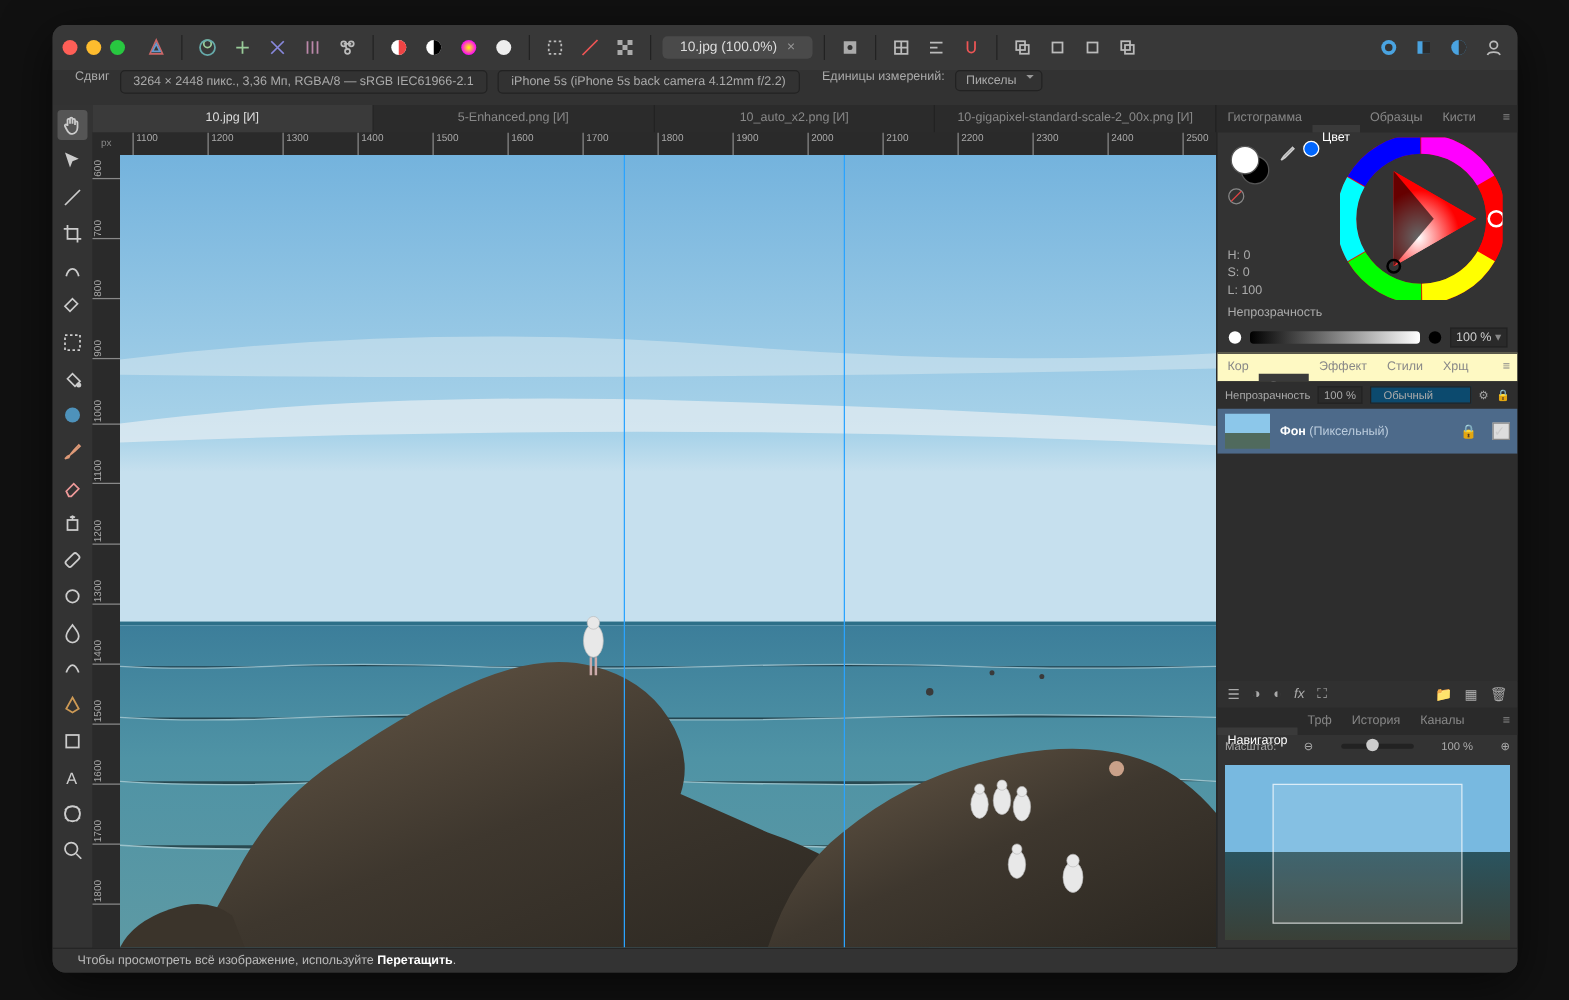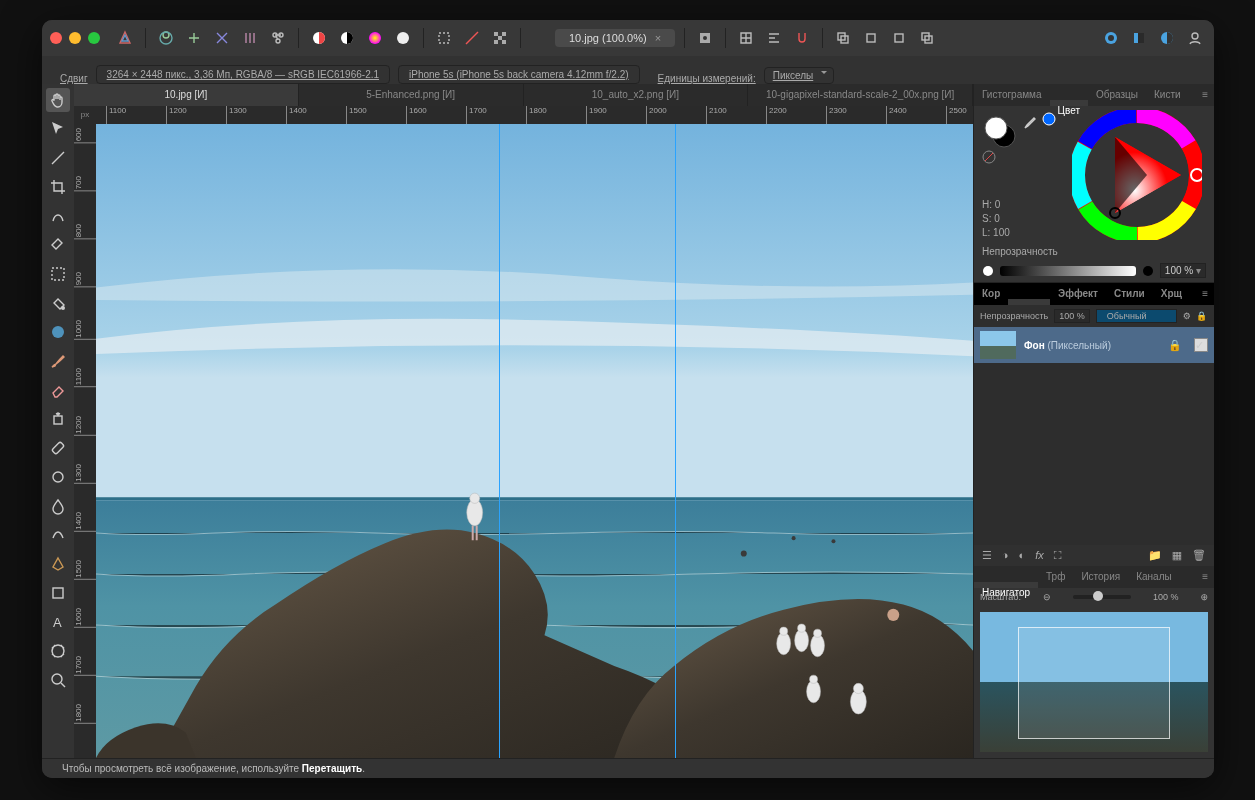--- a/index.html
+++ b/index.html
@@ -5,25 +5,25 @@
   html,body{margin:0;padding:0;background:#111;height:100%;font-family:-apple-system,Helvetica,Arial,sans-serif;font-size:11px;color:#ccc;}
   .window{position:absolute;left:42px;top:20px;width:1172px;height:758px;background:#333;border-radius:10px;overflow:hidden;box-shadow:0 10px 40px rgba(0,0,0,.6);}
   
   .titlebar{height:36px;background:#383838;display:flex;align-items:center;padding:0 8px;gap:6px;}
   .traffic{display:flex;gap:7px;margin-right:8px;}
   .dot{width:12px;height:12px;border-radius:50%;}
   .red{background:#ff5f57;} .yellow{background:#febc2e;} .green{background:#28c840;}
   .tb-btn{width:22px;height:22px;display:flex;align-items:center;justify-content:center;color:#bbb;border-radius:3px;}
   .tb-btn svg{width:16px;height:16px;}
   .tb-sep{width:1px;height:20px;background:#222;margin:0 3px;}
-  .filetab{background:#4a4a4a;border-radius:4px;padding:3px 14px;font-size:11px;color:#ddd;display:flex;align-items:center;gap:8px;margin-left:25px;}
+  .filetab{background:#4a4a4a;border-radius:4px;padding:3px 14px;font-size:11px;color:#ddd;display:flex;align-items:center;gap:8px;}
   .filetab .close{color:#999;}
   .spacer{flex:1;}
   
-  .infobar{height:28px;background:#323232;display:flex;align-items:flex-end;color:#aaa;font-size:10px;text-decoration:underline;}
+  .infobar{height:28px;background:#323232;display:flex;align-items:flex-start;color:#aaa;font-size:10px;}
   .infobar .seg{border:1px solid #222;border-radius:4px;padding:3px 10px;margin-left:8px;}
   .infobar .lbl{margin-left:18px;}
   .unitsel{border:1px solid #222;border-radius:4px;padding:2px 20px 2px 8px;margin-left:8px;position:relative;}
   .unitsel:after{content:"";position:absolute;right:6px;top:3px;border:3px solid transparent;border-top-color:#999;}
   
   .mainrow{display:flex;height:calc(100% - 36px - 28px - 20px);}
   .toolcol{width:32px;background:#333;display:flex;flex-direction:column;align-items:center;padding-top:4px;gap:5px;}
   .tool{width:24px;height:24px;display:flex;align-items:center;justify-content:center;color:#ccc;border-radius:3px;}
   .tool.active{background:#555;}
   .tool svg{width:18px;height:18px;}
@@ -47,21 +47,21 @@
   .ptabs{display:flex;height:22px;background:#2a2a2a;font-size:10px;}
   .ptab{padding:0 8px;line-height:22px;color:#888;}
   .ptab.active{color:#fff;background:#3a3a3a;margin-top:16px;}
   .ptab.right{margin-left:auto;padding:0 6px;}
   .colorbody{padding:8px;position:relative;height:160px;}
   .hsl{font-size:10px;color:#aaa;line-height:14px;}
   .opacityrow{display:flex;align-items:center;gap:6px;margin-top:4px;}
   .opacityrow .bar{flex:1;height:10px;background:linear-gradient(to right,#000,#fff);border-radius:3px;}
   .opacityrow .val{background:#2a2a2a;border:1px solid #222;padding:1px 4px;font-size:10px;}
   .opacityrow .val:after{content:" ▾";color:#888;}
-  .laytabs{display:flex;height:22px;background:#000000;font-size:10px;border-top:1px solid #222;font-weight:bold;}
+  .laytabs{display:flex;height:22px;background:#fef9c3;font-size:10px;border-top:1px solid #222;}
   .opacrow{display:flex;align-items:center;gap:6px;padding:4px 6px;font-size:9px;color:#aaa;background:#2e2e2e;}
   .opacrow .num{background:#2a2a2a;border:1px solid #222;padding:1px 4px;}
   .opacrow .blend{background:#0c4a6e;border:1px solid #222;padding:1px 10px;flex:1;}
   .layer{display:flex;align-items:center;gap:8px;padding:4px 6px;background:#4d6a8a;}
   .layer .thumb{width:36px;height:28px;background:linear-gradient(#8cc7ea 55%,#506a5d 55%);}
   .layer .name{font-size:10px;}
   .layer .name b{color:#fff;}
   .layer .lock{margin-left:auto;color:#9ab;}
   .layer .vis{width:12px;height:12px;background:#ddd;border:1px solid #888;margin-left:4px;}
   .ltoolbar{display:flex;gap:10px;padding:4px 8px;background:#303030;color:#aaa;}

